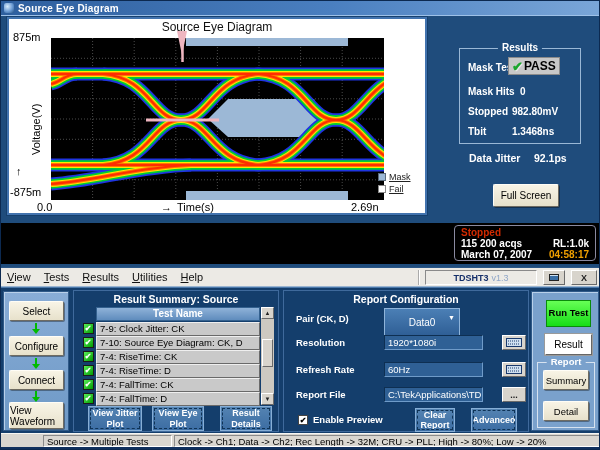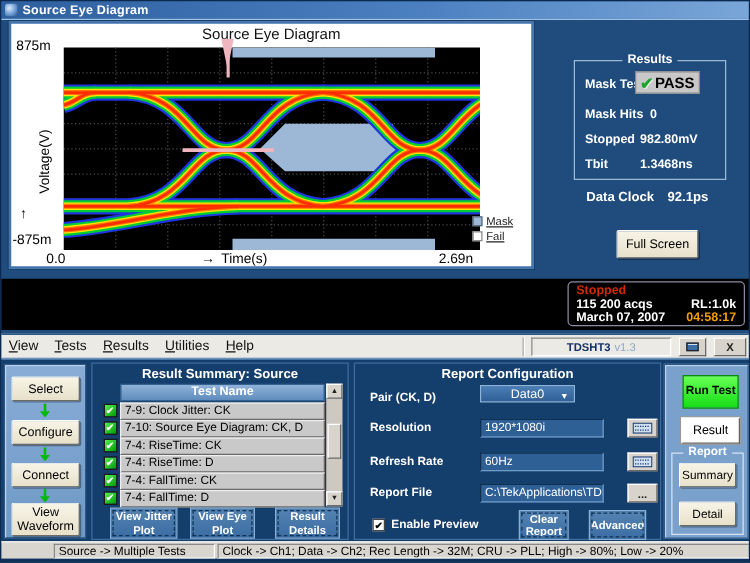--- a/index.html
+++ b/index.html
@@ -47,21 +47,21 @@
   .res-val { position:absolute; left:52px; color:#fff; font-size:10px; font-weight:bold; }
   .pass-badge { position:absolute; left:48px; top:8px; height:18px; display:flex; align-items:center;
     background:#c8c8c8; border:1px solid #8a8a8a; padding:0 3px; }
   .pass-check { color:#1ca62c; font-size:13px; font-weight:bold; margin-right:1px;
     text-shadow:1px 1px 0 #e8e8e8; }
   .pass-text { color:#000; font-size:12px; font-weight:900; }
   .data-jitter-lab { position:absolute; left:468px; top:151px; color:#fff; font-size:10.5px; font-weight:bold; }
   .data-jitter-val { position:absolute; left:533px; top:151px; color:#fff; font-size:10.5px; font-weight:bold; }
   .cream-btn { background:linear-gradient(180deg,#f8f4e6,#e7e1cb); border:1px solid;
     border-color:#fffdf6 #6f6b61 #6f6b61 #fffdf6; box-shadow:1px 1px 0 rgba(0,0,0,.35);
-    color:#000; display:flex; align-items:center; justify-content:center; text-align:center;
+    color:#000; display:flex; align-items:center; justify-content:center; text-align:left;
     font-size:10px; border-radius:2px; cursor:default; }
   .fullscreen-btn { position:absolute; left:492px; top:183px; width:66px; height:23px; }
 
   
   .blackstrip { position:absolute; left:0; top:222px; width:600px; height:41px; background:#000; }
   .scope-box { position:absolute; left:453px; top:2px; width:142px; height:36px;
     border:1px solid #8a8aa0; border-radius:4px; padding:2px 6px 0 6px;
     font-size:10px; font-weight:bold; color:#fff; }
   .scope-row { display:flex; justify-content:space-between; height:11px; line-height:10px; }
   .scope-state { color:#d22a00; }
@@ -122,21 +122,21 @@
     border:1px solid; border-color:#fff #6a6a6a #6a6a6a #fff; }
 
   .blue-btn { background:linear-gradient(180deg,#5483b2,#3c6da3); border:1px solid #86aed6;
     outline:1px dashed #0f3356; outline-offset:-3px; color:#fff; font-size:9px; font-weight:bold;
     display:flex; align-items:center; justify-content:center; text-align:center; line-height:1.15; }
   .rs-btn { position:absolute; top:115px; height:25px; }
   .vjp { left:14px; width:54px; } .vep { left:78px; width:52px; } .rdt { left:146px; width:52px; }
 
   .rc-panel { left:282px; top:2px; width:246px; height:142px; }
   .rc-lab { position:absolute; left:12px; color:#fff; font-size:9.5px; font-weight:bold; }
-  .dropdown { position:absolute; left:100px; top:17px; width:76px; height:14px;
+  .dropdown { position:absolute; left:100px; top:17px; width:76px; height:28px;
     background:linear-gradient(180deg,#4b7fb5,#2f5f96); border:1px solid #8fb4da;
     color:#fff; font-size:10px; display:flex; align-items:center; justify-content:center; }
   .dd-arrow { position:absolute; right:4px; top:5px; font-size:7px; color:#fff; }
   .field { position:absolute; left:100px; width:99px; height:15px; background:#2f6095;
     border:1px solid; border-color:#0e2f52 #6f9bc9 #6f9bc9 #0e2f52;
     color:#fff; font-size:9.5px; line-height:13px; padding-left:3px; white-space:nowrap; overflow:hidden; }
   .kb-btn { position:absolute; left:218px; width:24px; height:15px; }
   .browse-btn { position:absolute; left:218px; top:96px; width:24px; height:15px; font-size:9px; }
   .checkbox { position:absolute; left:14px; top:124px; width:10px; height:10px; background:#fff;
     border:1px solid #444; color:#000; font-size:8px; line-height:9px; text-align:center; font-weight:bold; }
@@ -269,21 +269,21 @@
       <span class="pass-check">✔</span>
       <span class="pass-text">PASS</span>
     </span>
     <span class="res-lab" style="top:37px">Mask Hits</span>
     <span class="res-val" style="top:37px;left:60px">0</span>
     <span class="res-lab" style="top:57px">Stopped</span>
     <span class="res-val" style="top:57px">982.80mV</span>
     <span class="res-lab" style="top:77px">Tbit</span>
     <span class="res-val" style="top:77px">1.3468ns</span>
   </div>
-  <span class="data-jitter-lab">Data Clock</span>
+  <span class="data-jitter-lab">Data Jitter</span>
   <span class="data-jitter-val">92.1ps</span>
   <div class="cream-btn fullscreen-btn">Full Screen</div>
 
   <div class="blackstrip">
     <div class="scope-box">
       <div class="scope-row">
           <span class="scope-state">Stopped</span>
         </div>
       <div class="scope-row">
         <span>115 200 acqs</span>

